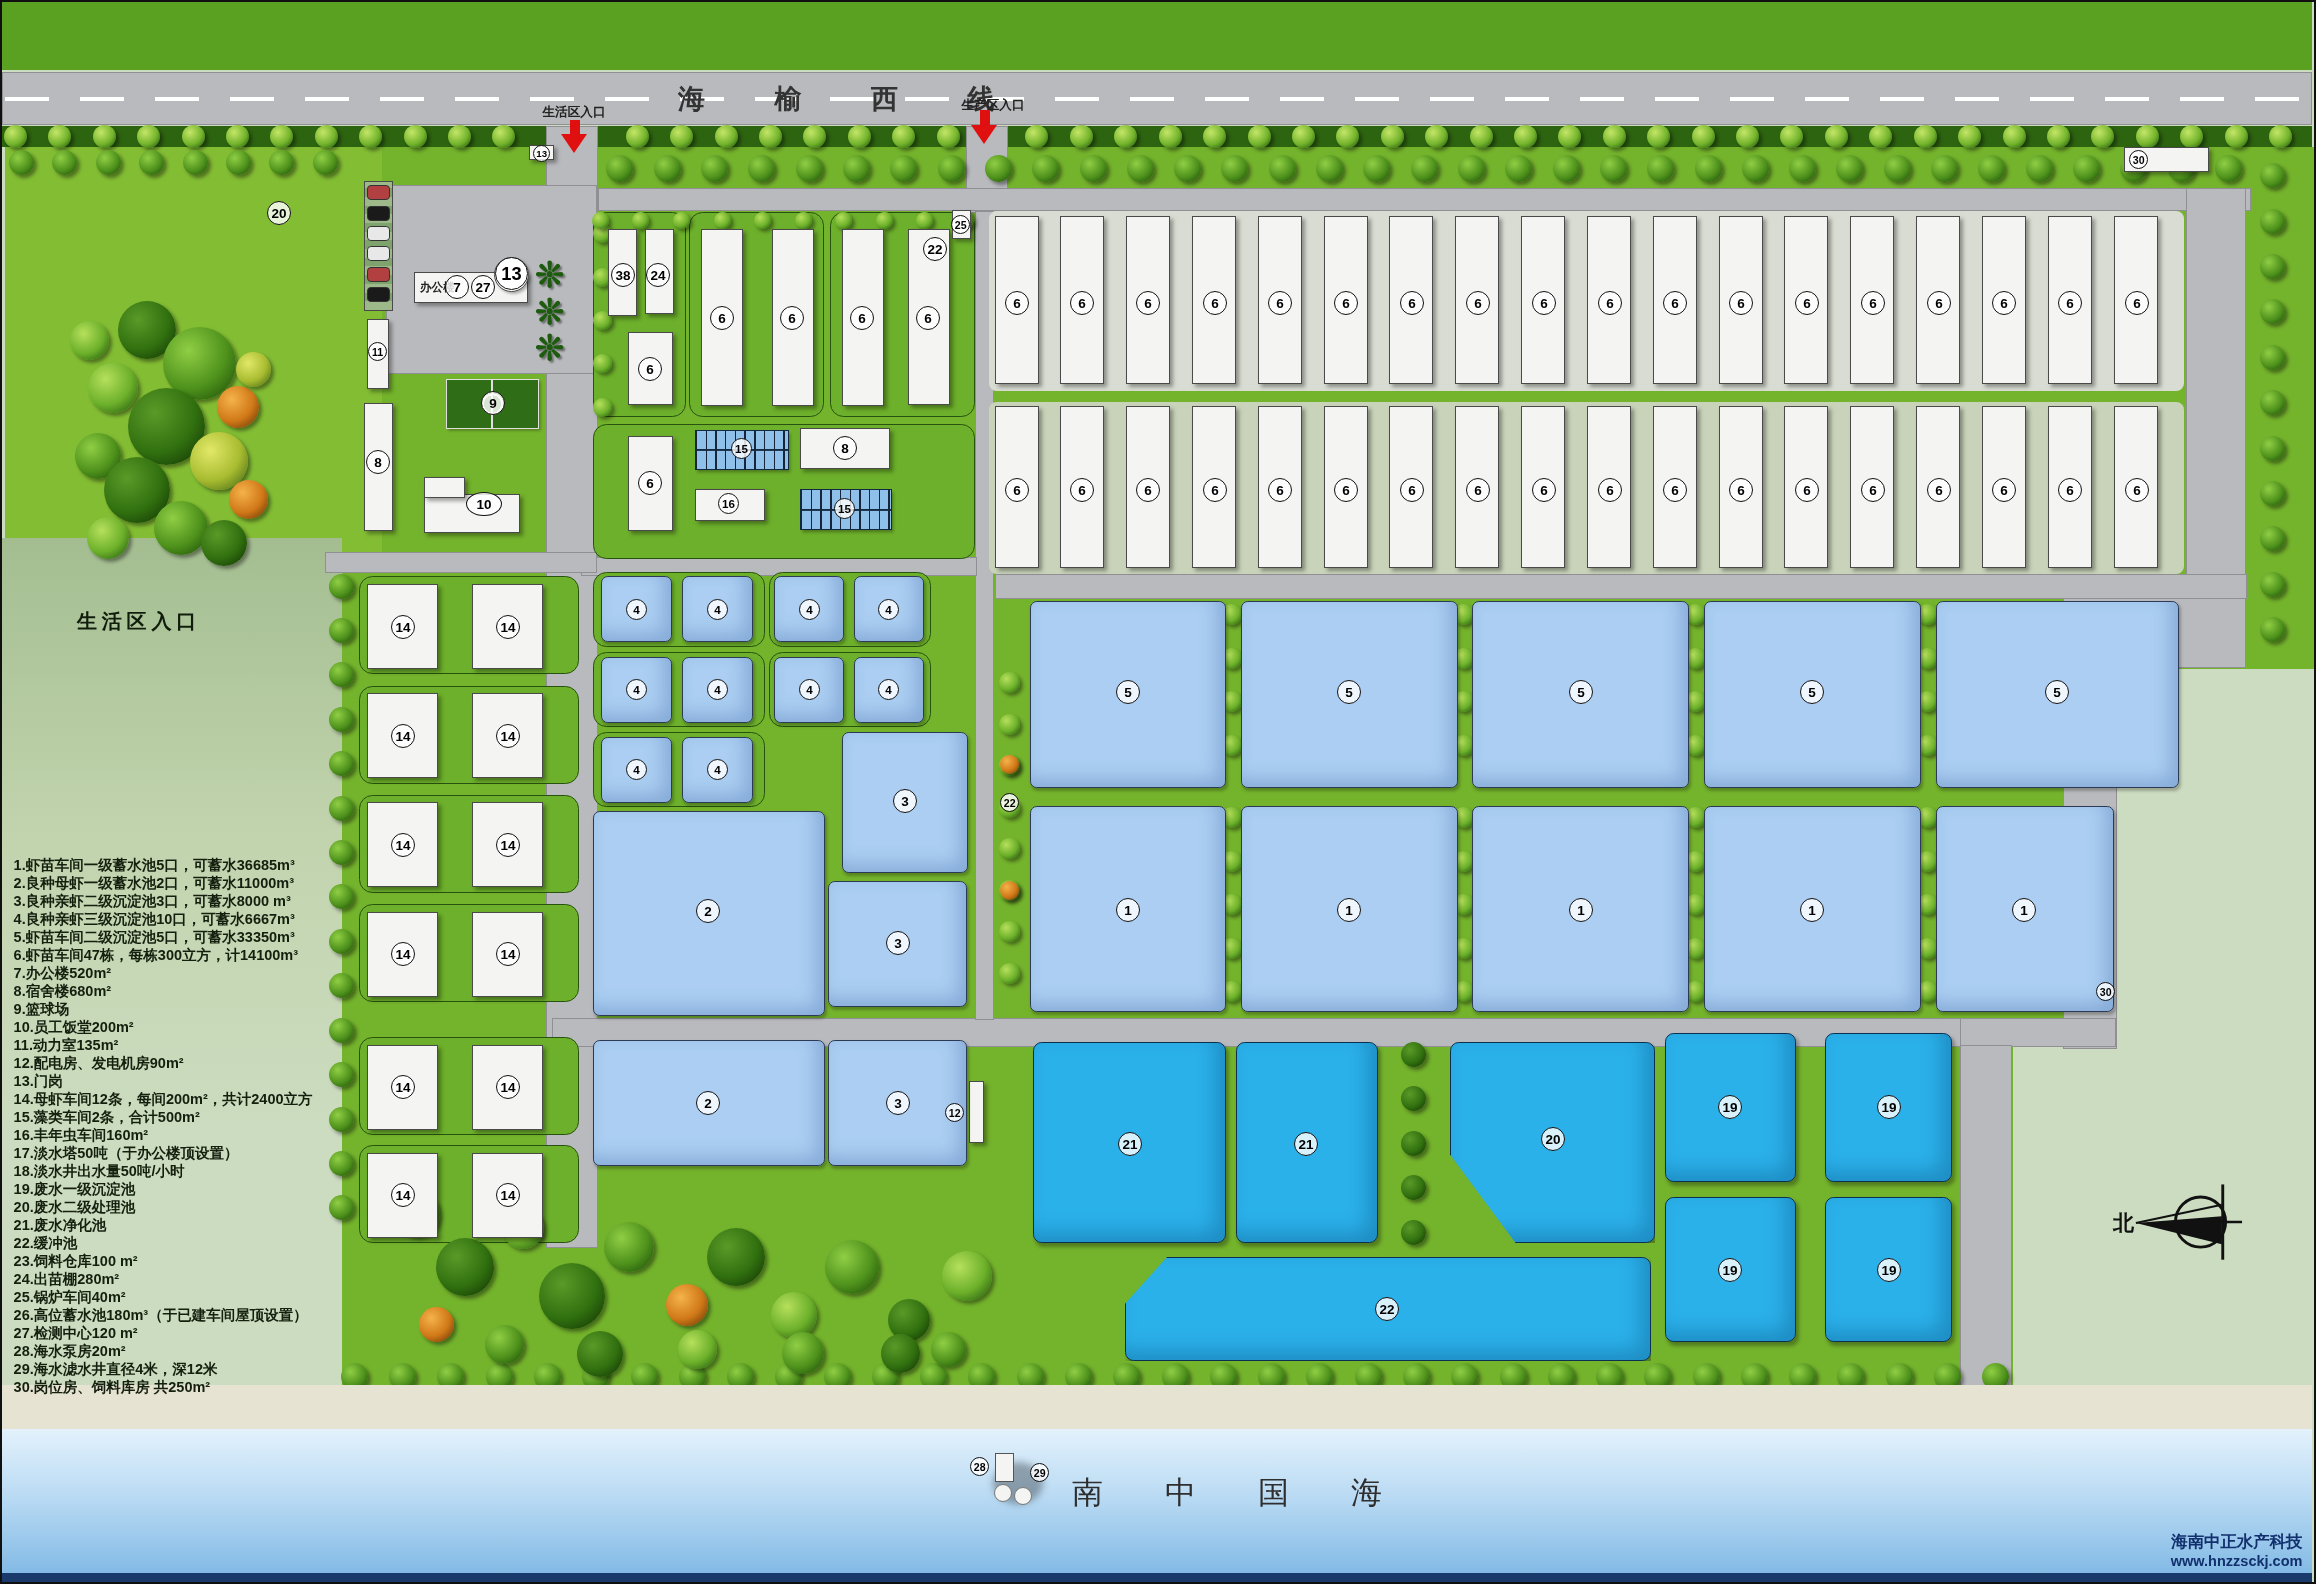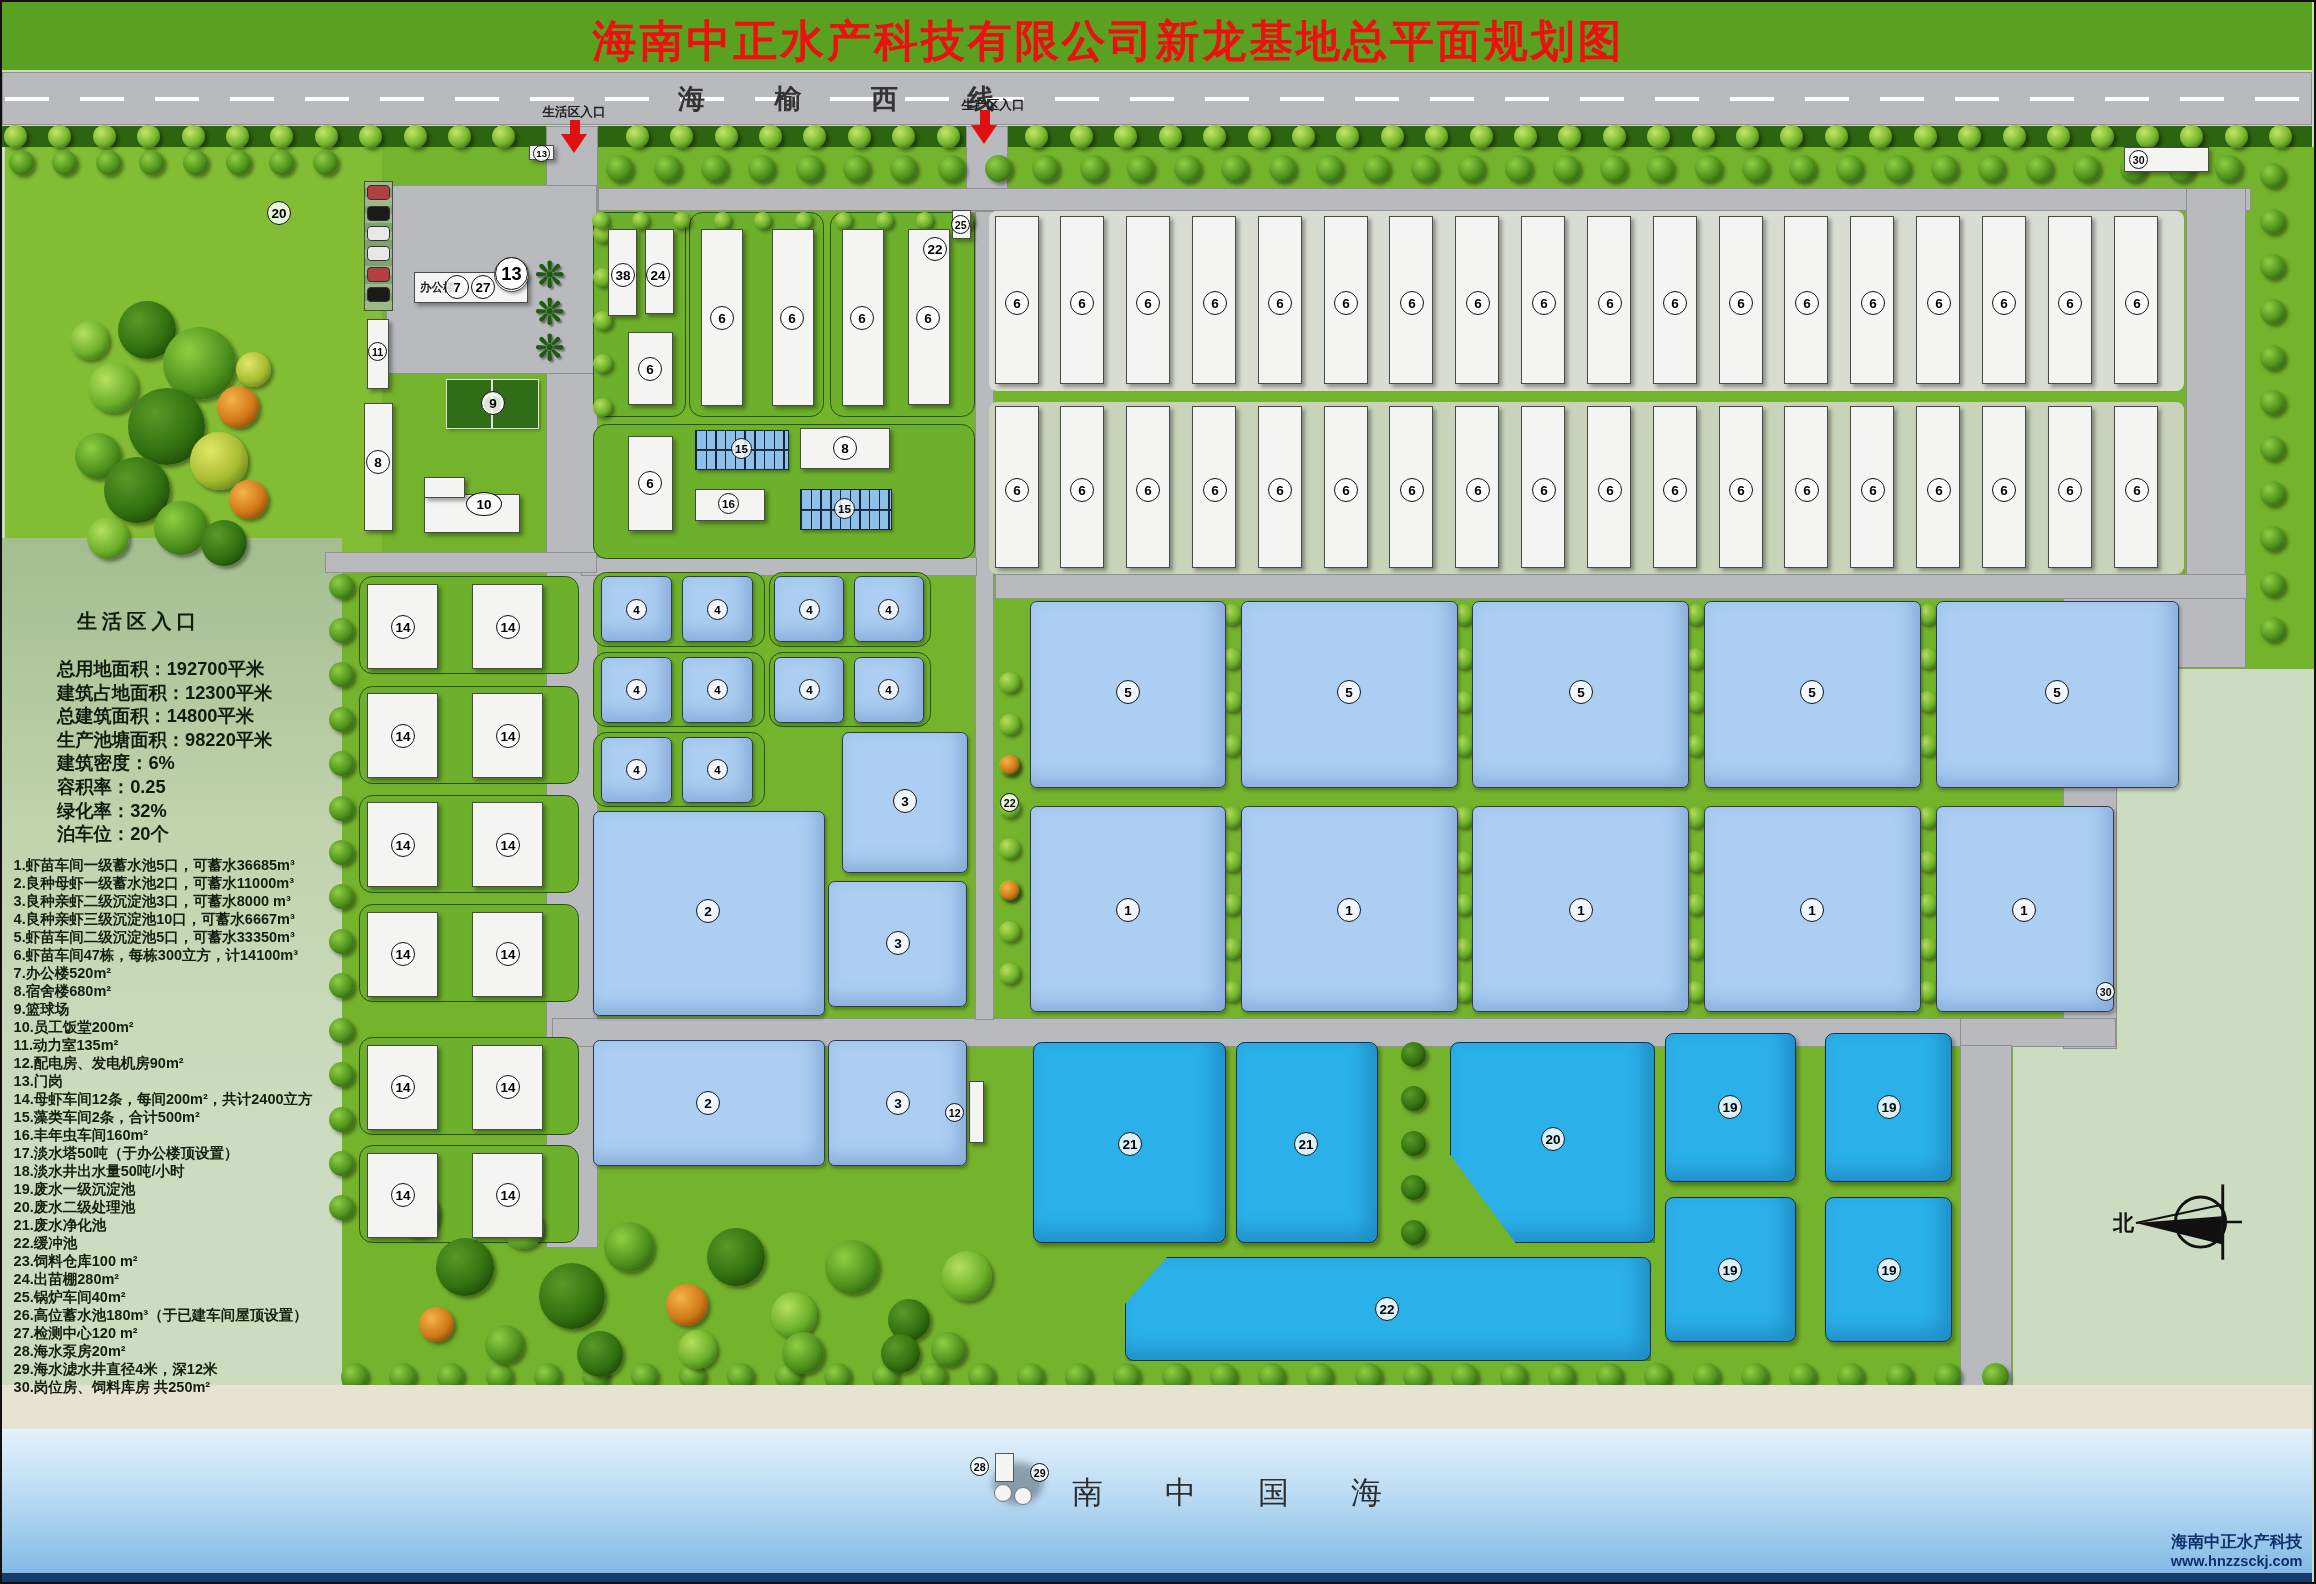--- a/index.html
+++ b/index.html
@@ -27,21 +27,20 @@
          background-image:radial-gradient(circle at center,transparent 8.7px,#e0e0e0 8.7px,#e0e0e0 10.6px,transparent 10.6px),
          linear-gradient(90deg,transparent 0 44px,#e0e0e0 44px,#e0e0e0 46px,transparent 46px);}
   .conifer{position:absolute;color:#1d5c0e;font-weight:bold;text-shadow:1.9px 1.9px 1.9px rgba(0,0,0,.4);}
 </style>
 </head>
 <body>
 
 <div id="cv">
 
   <div class="ab" id="banner" style="left:0;top:0;width:2310px;height:68px;background:#5aa122;"></div>
-  <div class="txt" style="left:0;top:9.7px;width:2213px;text-align:center;color:#ee1010;font-size:44px;font-weight:bold;letter-spacing:2.9px;">海南中正水产科技有限公司新龙基地总平面规划图</div>
 
   <div id="ground" class="ab" style="left:0;top:0;">
       <div class="sg" style="left: 2.9px; top: 145px; width: 2310px; height: 425px;"></div>
       <div class="sg" style="left: 319px; top: 570px; width: 1995px; height: 97px;"></div>
       <div class="sg" style="left: 319px; top: 666px; width: 1796px; height: 372px;"></div>
       <div class="sg" style="left: 319px; top: 1038px; width: 1692px; height: 348px;"></div>
       <div class="sg" style="left: 2.9px; top: 145px; width: 377px; height: 425px; background: rgb(131, 189, 51);"></div>
       <div class="ab" style="left: 0px; top: 536px; width: 340px; height: 854px; background: linear-gradient(rgb(163, 189, 144) 0%, rgb(194, 212, 174) 35%, rgb(204, 220, 192) 70%);"></div>
       <div class="ab" style="left: 0px; top: 124px; width: 2310px; height: 21px; background: rgb(45, 100, 16);"></div>
       <div class="road" style="left: 0px; top: 70px; width: 2310px; height: 53px;"></div>
@@ -454,30 +453,20 @@
   <div class="txt" style="left:676px;top:79px;font-size:27px;font-weight:bold;letter-spacing:31px;color:#333;">海 榆 西 线</div>
   <div class="txt" style="left:519px;top:102px;width:106px;text-align:center;font-size:12.6px;font-weight:bold;color:#222;z-index:45;">生活区入口</div>
   <div class="txt" style="left:938px;top:95px;width:106px;text-align:center;font-size:12.6px;font-weight:bold;color:#222;z-index:45;">生产区入口</div>
 
   <div class="ab" style="left:568px;top:118px;width:9.7px;height:14.5px;background:#e01010;z-index:45;"></div>
   <div class="ab" style="left:559px;top:132px;width:0;height:0;border-left:13.5px solid transparent;border-right:13.5px solid transparent;border-top:19.3px solid #e01010;z-index:45;"></div>
   <div class="ab" style="left:978px;top:108px;width:9.7px;height:14.5px;background:#e01010;z-index:45;"></div>
   <div class="ab" style="left:969px;top:123px;width:0;height:0;border-left:13.5px solid transparent;border-right:13.5px solid transparent;border-top:19.3px solid #e01010;z-index:45;"></div>
 
   <div class="txt" style="left:75px;top:606px;font-size:20px;font-weight:bold;letter-spacing:4.8px;color:#101c0c;z-index:30;">生活区入口</div>
-  <div class="ab" id="ind-list" style="left:55px;top:655px;font-size:18.3px;font-weight:bold;line-height:23.6px;color:#101c0c;z-index:30;">
-      <div>总用地面积：192700平米</div>
-      <div>建筑占地面积：12300平米</div>
-      <div>总建筑面积：14800平米</div>
-      <div>生产池塘面积：98220平米</div>
-      <div>建筑密度：6%</div>
-      <div>容积率：0.25</div>
-      <div>绿化率：32%</div>
-      <div>泊车位：20个</div>
-    </div>
 
   <div class="ab" id="legend-list" style="left:11.6px;top:854px;font-size:14.5px;font-weight:bold;line-height:18px;color:#141f0e;z-index:30;white-space:pre;"><div>1.虾苗车间一级蓄水池5口，可蓄水36685m³</div><div>2.良种母虾一级蓄水池2口，可蓄水11000m³</div><div>3.良种亲虾二级沉淀池3口，可蓄水8000 m³</div><div>4.良种亲虾三级沉淀池10口，可蓄水6667m³</div><div>5.虾苗车间二级沉淀池5口，可蓄水33350m³</div><div>6.虾苗车间47栋，每栋300立方，计14100m³</div><div>7.办公楼520m²</div><div>8.宿舍楼680m²</div><div>9.篮球场</div><div>10.员工饭堂200m²</div><div>11.动力室135m²</div><div>12.配电房、发电机房90m²</div><div>13.门岗</div><div>14.母虾车间12条，每间200m²，共计2400立方</div><div>15.藻类车间2条，合计500m²</div><div>16.丰年虫车间160m²</div><div>17.淡水塔50吨（于办公楼顶设置）</div><div>18.淡水井出水量50吨/小时</div><div>19.废水一级沉淀池</div><div>20.废水二级处理池</div><div>21.废水净化池</div><div>22.缓冲池</div><div>23.饲料仓库100 m²</div><div>24.出苗棚280m²</div><div>25.锅炉车间40m²</div><div>26.高位蓄水池180m³（于已建车间屋顶设置）</div><div>27.检测中心120 m²</div><div>28.海水泵房20m²</div><div>29.海水滤水井直径4米，深12米</div><div>30.岗位房、饲料库房 共250m²</div></div>
 
   <div class="txt" style="left:418px;top:278px;font-size:11.6px;font-weight:bold;color:#222;z-index:35;">办公楼</div>
 
   <div class="txt" style="left:1070px;top:1470px;font-size:31px;letter-spacing:62px;color:#2e2e2e;font-family:'Liberation Serif',serif;z-index:35;">南中国海</div>
 
   <svg class="ab" style="left:2076px;top:1159px;z-index:35;" width="193" height="126" viewBox="0 0 200 130">
     <circle cx="127" cy="63" r="26" fill="none" stroke="#111" stroke-width="3"></circle>
     <line x1="150" y1="24" x2="150" y2="102" stroke="#111" stroke-width="3"></line>

